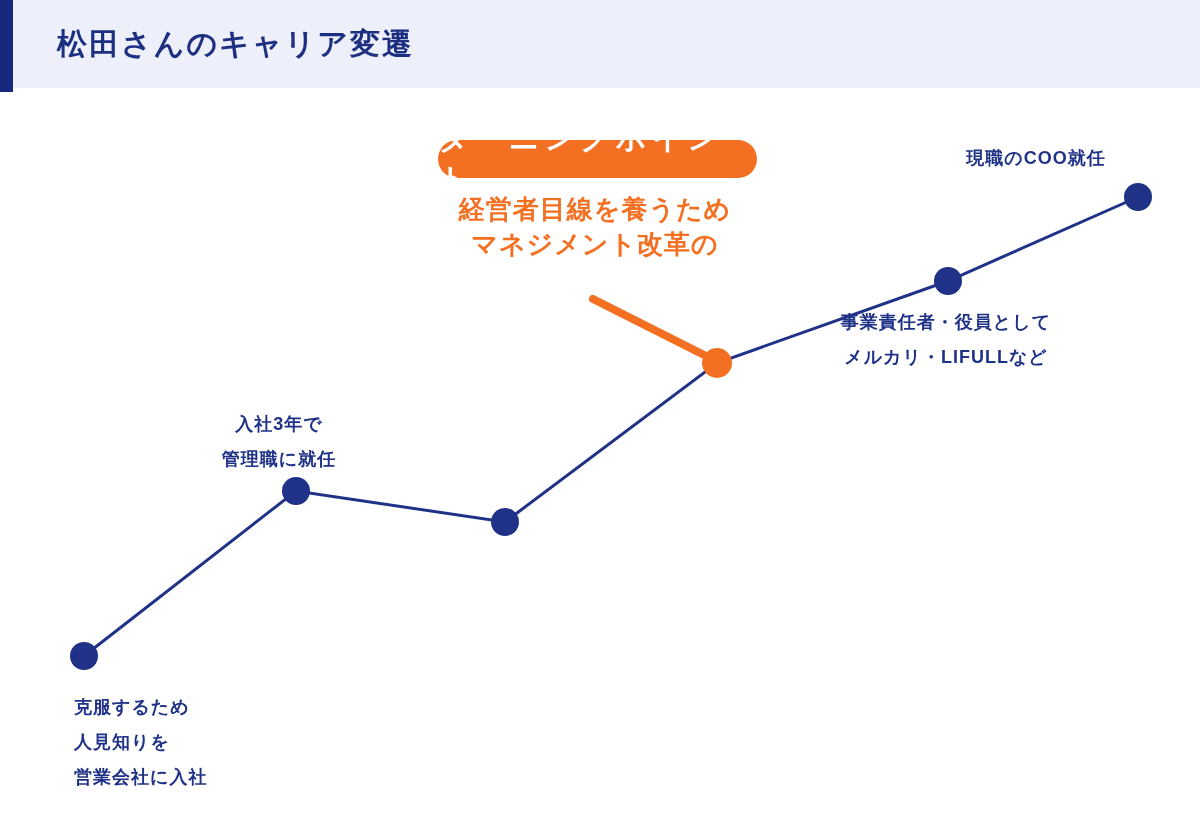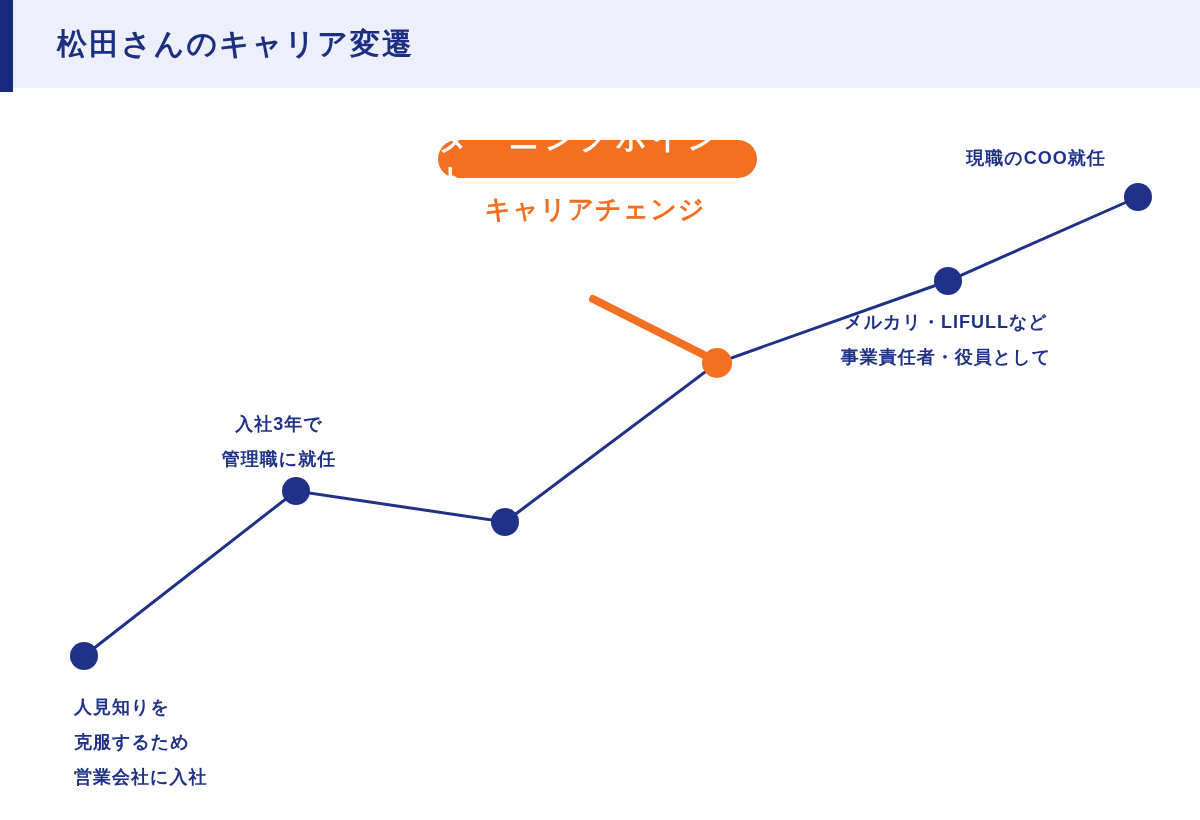--- a/index.html
+++ b/index.html
@@ -81,37 +81,38 @@
       <circle cx="296" cy="491" r="14" fill="#1F3287"></circle>
       <circle cx="505" cy="522" r="14" fill="#1F3287"></circle>
       <circle cx="717" cy="363" r="15" fill="#F37022"></circle>
       <circle cx="948" cy="281" r="14" fill="#1F3287"></circle>
       <circle cx="1138" cy="197" r="14" fill="#1F3287"></circle>
     </svg>
 
   <div class="badge">ターニングポイント</div>
 
   <div class="tp-note">
-    <div>キャリアチェンジ</div>
+    <div>経営者目線を養うため</div>
+    <div>マネジメント改革の</div>
   </div>
 
   <div class="ms-label label-1">
+    <div>克服するため</div>
     <div>人見知りを</div>
-    <div>克服するため</div>
     <div>営業会社に入社</div>
   </div>
 
   <div class="ms-label centered label-2">
     <div>入社3年で</div>
     <div>管理職に就任</div>
   </div>
 
 
   <div class="ms-label centered label-5">
+    <div>事業責任者・役員として</div>
     <div>メルカリ・LIFULLなど</div>
-    <div>事業責任者・役員として</div>
   </div>
 
   <div class="ms-label centered label-6">
     <div>現職のCOO就任</div>
   </div>
 
 </div>
 
 </body></html>

